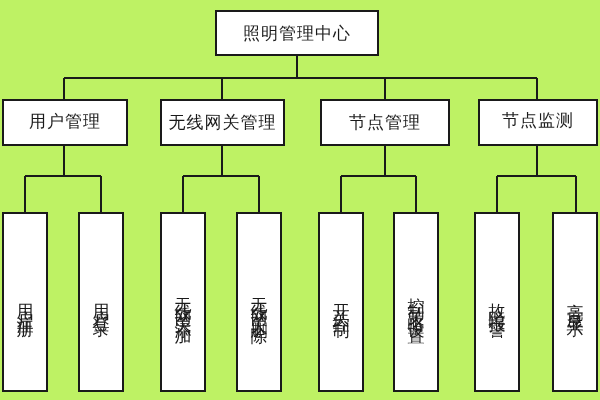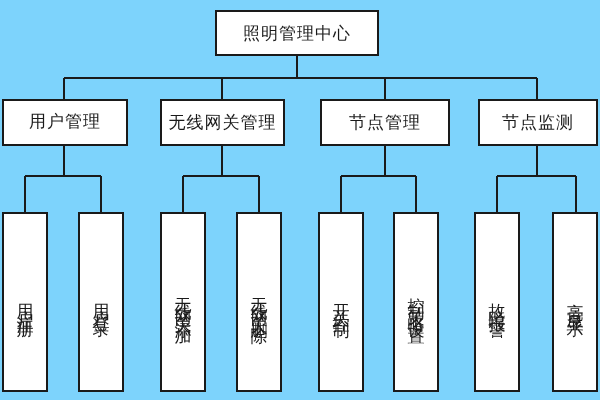--- a/index.html
+++ b/index.html
@@ -10,21 +10,21 @@
     width: 600px;
     height: 400px;
     background: #ffffff;
     font-family: "DejaVu Sans", "Liberation Sans", sans-serif;
     overflow: hidden;
   }
   #diagram {
     position: relative;
     width: 600px;
     height: 400px;
-    background: #7dd3fc;
+    background: #bef264;
   }
   svg.connectors {
     position: absolute;
     left: 0;
     top: 0;
     width: 600px;
     height: 400px;
     pointer-events: none;
   }
   .node {
@@ -104,21 +104,21 @@
   </div>
 
   <div class="node node-h" style="left:160px; top:99px; width:125px; height:47px;">
     <span class="label">无线网关管理</span>
   </div>
 
   <div class="node node-h" style="left:320px; top:99px; width:130px; height:47px;">
     <span class="label">节点管理</span>
   </div>
 
-  <div class="node node-h" style="left:478px; top:99px; width:120px; height:47px;">
+  <div class="node node-h" style="left:478px; top:99px; width:120px; height:47px;font-family:Liberation Mono, monospace;">
     <span class="label">节点监测</span>
   </div>
 
   <div class="node node-v" style="left:2px; top:212px; width:46px; height:180px;">
     <span class="label">用户注册</span>
   </div>
 
   <div class="node node-v" style="left:78px; top:212px; width:46px; height:180px;">
     <span class="label">用户登录</span>
   </div>

